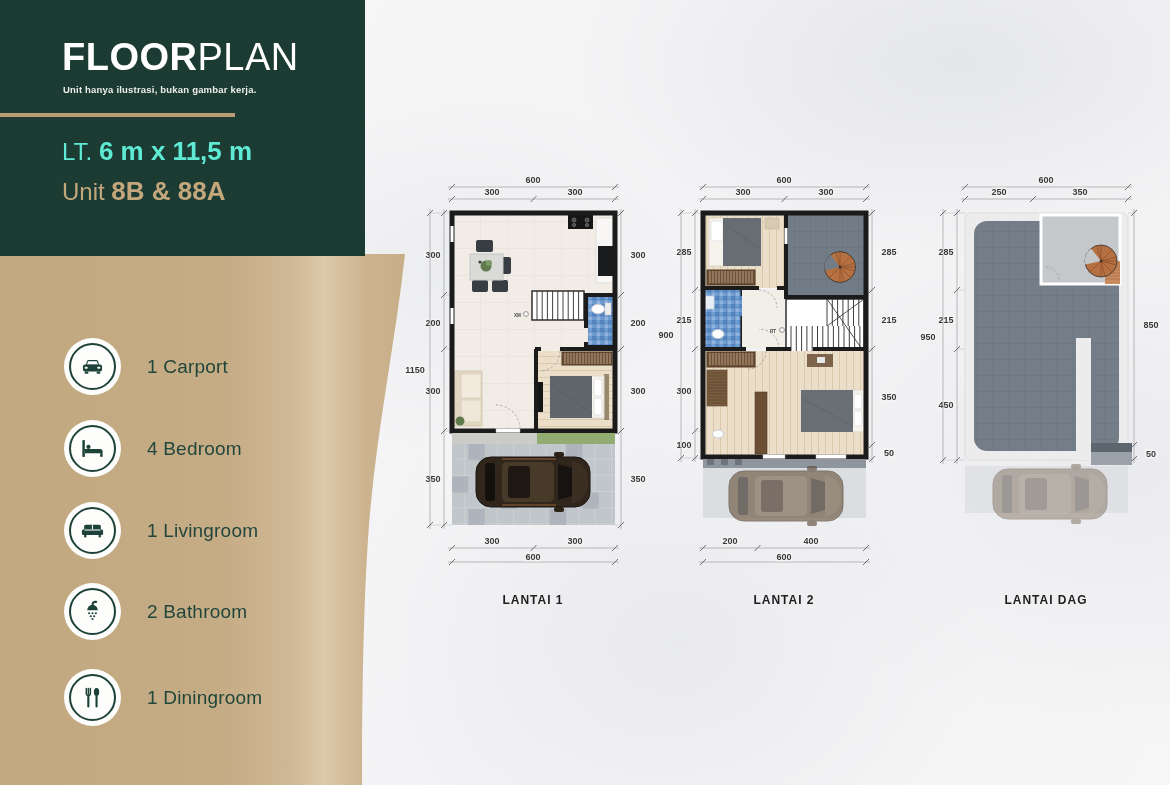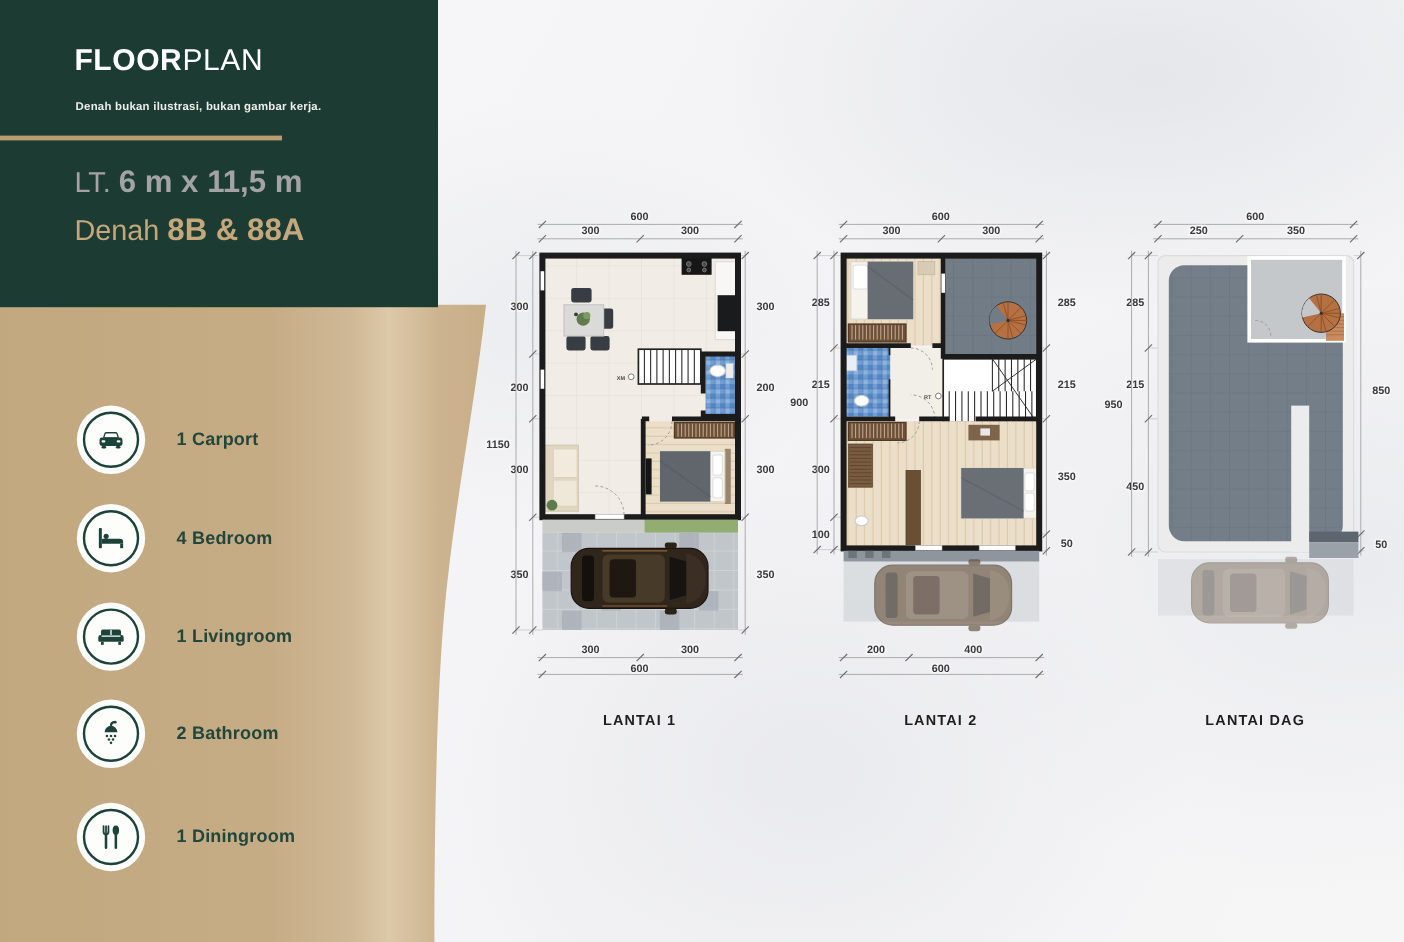--- a/index.html
+++ b/index.html
@@ -11,49 +11,49 @@
       radial-gradient(520px 420px at 58% 82%, rgba(212,214,220,.32), transparent 60%),
       radial-gradient(430px 300px at 38% 34%, rgba(224,226,230,.42), transparent 60%),
       radial-gradient(700px 500px at 97% 60%, rgba(214,216,222,.35), transparent 55%),
       linear-gradient(118deg, #f8f8f9 0%, #f3f3f5 55%, #f6f6f7 100%);
   }
 
   
   .brand-panel { position:absolute; left:0; top:0; width:365px; height:256px;
     background:#1b3b33; z-index:3; }
   .brand-title { position:absolute; left:62px; top:36px; color:#ffffff;
-    font-size:25px; letter-spacing:.5px; white-space:nowrap; }
+    font-size:38px; letter-spacing:.5px; white-space:nowrap; }
   .brand-title .b { font-weight:800; }
   .brand-title .l { font-weight:300; }
   .brand-sub { position:absolute; left:63px; top:84px; color:#eceee9;
     font-size:9.5px; font-weight:700; letter-spacing:.2px; }
   .brand-divider { position:absolute; left:0; top:113px; width:235px; height:4px;
     background:#b89d72; }
-  .lot-line { position:absolute; left:62px; top:136px; color:#a3a3a3; font-size:24px;
+  .lot-line { position:absolute; left:62px; top:136px; color:#5eead4; font-size:24px;
     font-weight:400; white-space:nowrap; }
   .lot-line .v { font-weight:800; font-size:26px; }
   .unit-line { position:absolute; left:62px; top:176px; color:#c4a87c; font-size:24px;
     font-weight:400; white-space:nowrap; }
   .unit-line .v { font-weight:800; font-size:26px; }
 
   
   .tan-swoosh { position:absolute; left:0; top:253px; z-index:1; }
 
   
   .amenity { position:absolute; left:64px; display:flex; align-items:center; gap:26px; z-index:4; }
   .a-carport    { top:338px; }
   .a-bedroom    { top:420px; }
   .a-livingroom { top:502px; }
   .a-bathroom   { top:583px;text-align:center; }
   .a-diningroom { top:669px;justify-content:space-between; }
   .amenity-badge { width:57px; height:57px; border-radius:50%; background:#fdfdfb;
     display:flex; align-items:center; justify-content:center; flex:0 0 auto; }
   .amenity-ring { width:47px; height:47px; border-radius:50%; border:2.6px solid #1d4239;
     background:#fdfdfb; display:flex; align-items:center; justify-content:center; }
-  .amenity-label { font-size:15px; font-weight:700; color:#21463c; letter-spacing:.2px; }
+  .amenity-label { font-size:19px; font-weight:400; color:#21463c; letter-spacing:.2px; }
 
   
   .plan-svg { position:absolute; top:168px; width:270px; height:450px; z-index:2; }
   #plan1 { left:400px; } #plan2 { left:651px; } #plan3 { left:913px; }
 
   svg text { font-family:"Liberation Sans", sans-serif; }
   .dim-line { stroke:#a8a8aa; stroke-width:.8; fill:none; }
   .dim-ext  { stroke:#c2c2c4; stroke-width:.6; fill:none; }
   .dim-tick { stroke:#6f6f71; stroke-width:1; fill:none; }
   .dim-text { font-size:9px; font-weight:700; fill:#3a3a3c; text-anchor:middle;
@@ -80,28 +80,28 @@
         <stop offset="1" stop-color="#c8ae87"></stop>
       </linearGradient>
     </defs>
     <path d="M0,1 L405,1 C396,84 378,170 370,260 C364,330 362,430 362,532 L0,532 Z" fill="url(#tanGrad)"></path>
   </svg>
 
   <div class="brand-panel">
     <div class="brand-title">
       <span class="b">FLOOR</span><span class="l">PLAN</span>
     </div>
-    <div class="brand-sub">Denah bukan ilustrasi, bukan gambar kerja.</div>
+    <div class="brand-sub">Unit hanya ilustrasi, bukan gambar kerja.</div>
     <div class="brand-divider"></div>
     <div class="lot-line">
       <span>LT.</span>
       <span class="v">6 m x 11,5 m</span>
     </div>
     <div class="unit-line">
-      <span>Denah</span>
+      <span>Unit</span>
       <span class="v">8B &amp; 88A</span>
     </div>
   </div>
 
   <div class="amenity a-carport">
     <div class="amenity-badge">
         <div class="amenity-ring">
       <svg width="27" height="27" viewBox="0 0 24 24">
         <path d="M6,10.5 L7.2,7 Q7.5,6.2 8.4,6.2 H15.6 Q16.5,6.2 16.8,7 L18,10.5 Z" fill="#1d4239"></path>
         <rect x="3.5" y="10.3" width="17" height="6.2" rx="1.8" fill="#1d4239"></rect>

